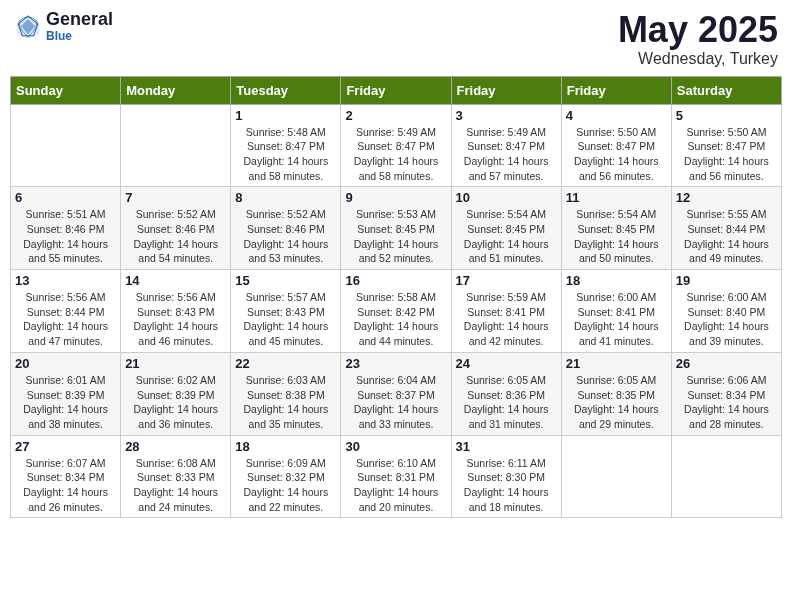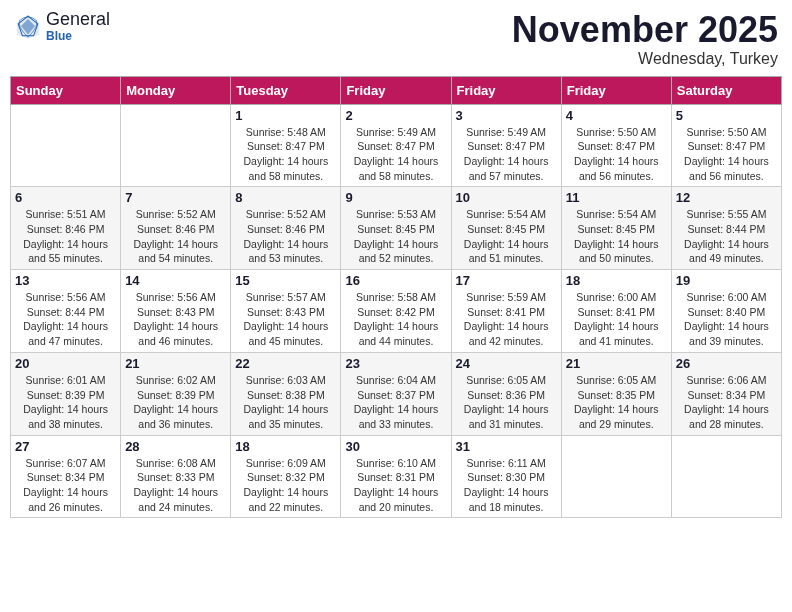--- a/index.html
+++ b/index.html
@@ -43,21 +43,21 @@
     .subtitle {
       font-size: 16px;
       color: #333;
     }
     .calendar {
       width: 100%;
       border-collapse: collapse;
       font-size: 11px;
     }
     .calendar th {
-      background-color: #be185d;
+      background-color: #4d7c0f;
       color: #fff;
       text-align: left;
       padding: 6px 5px;
       font-size: 13px;
       font-weight: bold;
       border: 1px solid #aaa;
     }
     .calendar td {
       border: 1px solid #ccc;
       vertical-align: top;
@@ -91,26 +91,26 @@
 
 <div class="header">
   <div class="logo">
     <svg class="logo-icon" viewBox="0 0 40 40">
       <polygon points="20,4 36,16 36,32 20,38 4,32 4,16" fill="#2563b0" opacity="0.15"></polygon>
       <polygon points="20,6 34,17 28,34 12,34 6,17" fill="none" stroke="#2563b0" stroke-width="1.5"></polygon>
       <polygon points="20,10 30,20 20,32 10,20" fill="#2563b0" opacity="0.5"></polygon>
       <path d="M8,12 Q20,2 32,12 Q36,20 20,36 Q4,20 8,12Z" fill="none" stroke="#1a6ab0" stroke-width="1"></path>
     </svg>
     <div class="logo-text">
-      <span style="font-size:18px;font-weight:normal;color:#1a1a2e;">General</span>
+      <span style="font-size:18px;font-weight:bold;color:#1a1a2e;">General</span>
       <span style="font-size:12px;font-weight:bold;color:#2563b0;">Blue</span>
     </div>
   </div>
   <div class="title-block">
-    <div class="month-title">November 2025</div>
+    <div class="month-title">May 2025</div>
     <div class="subtitle">Wednesday, Turkey</div>
   </div>
 </div>
 
 <table class="calendar">
   <thead>
     <tr>
     <th>Sunday</th>
         <th>Monday</th>
         <th>Tuesday</th>

